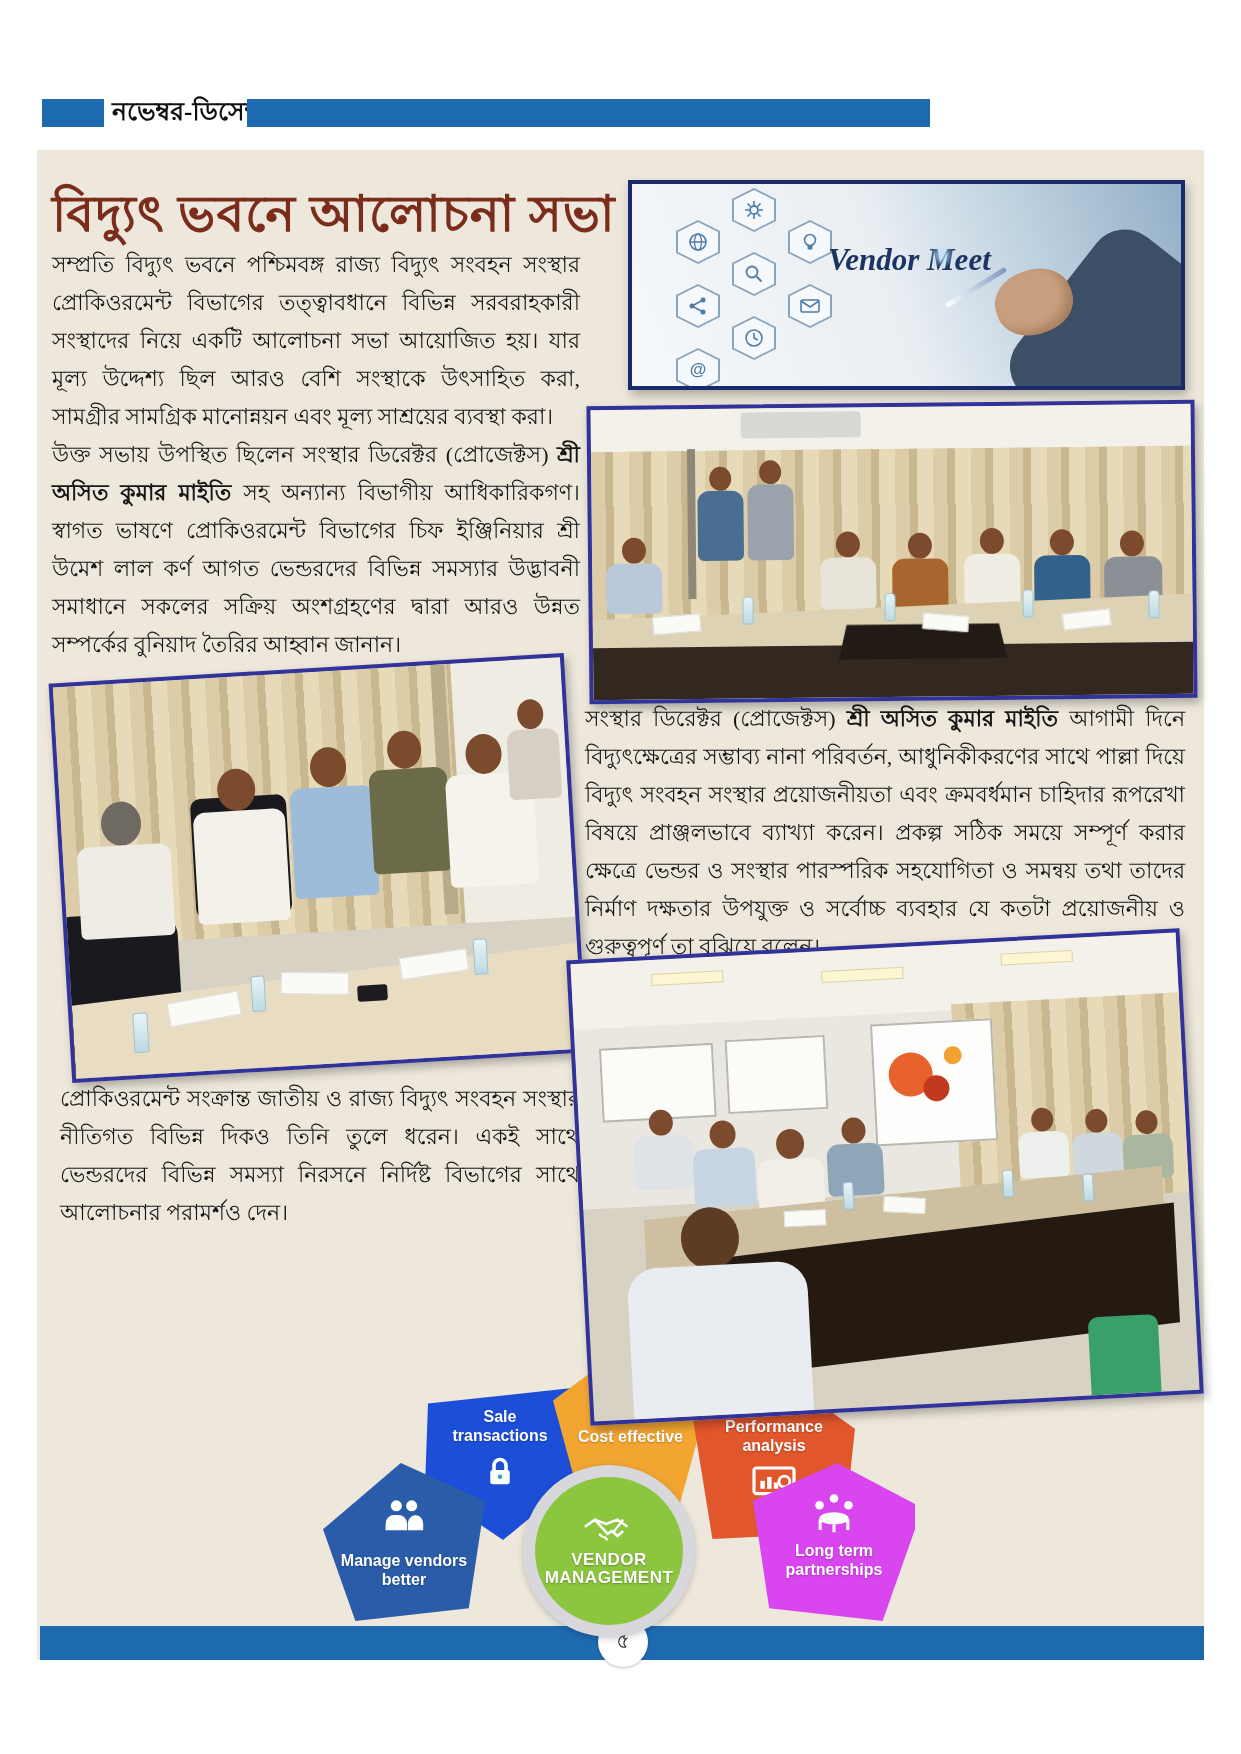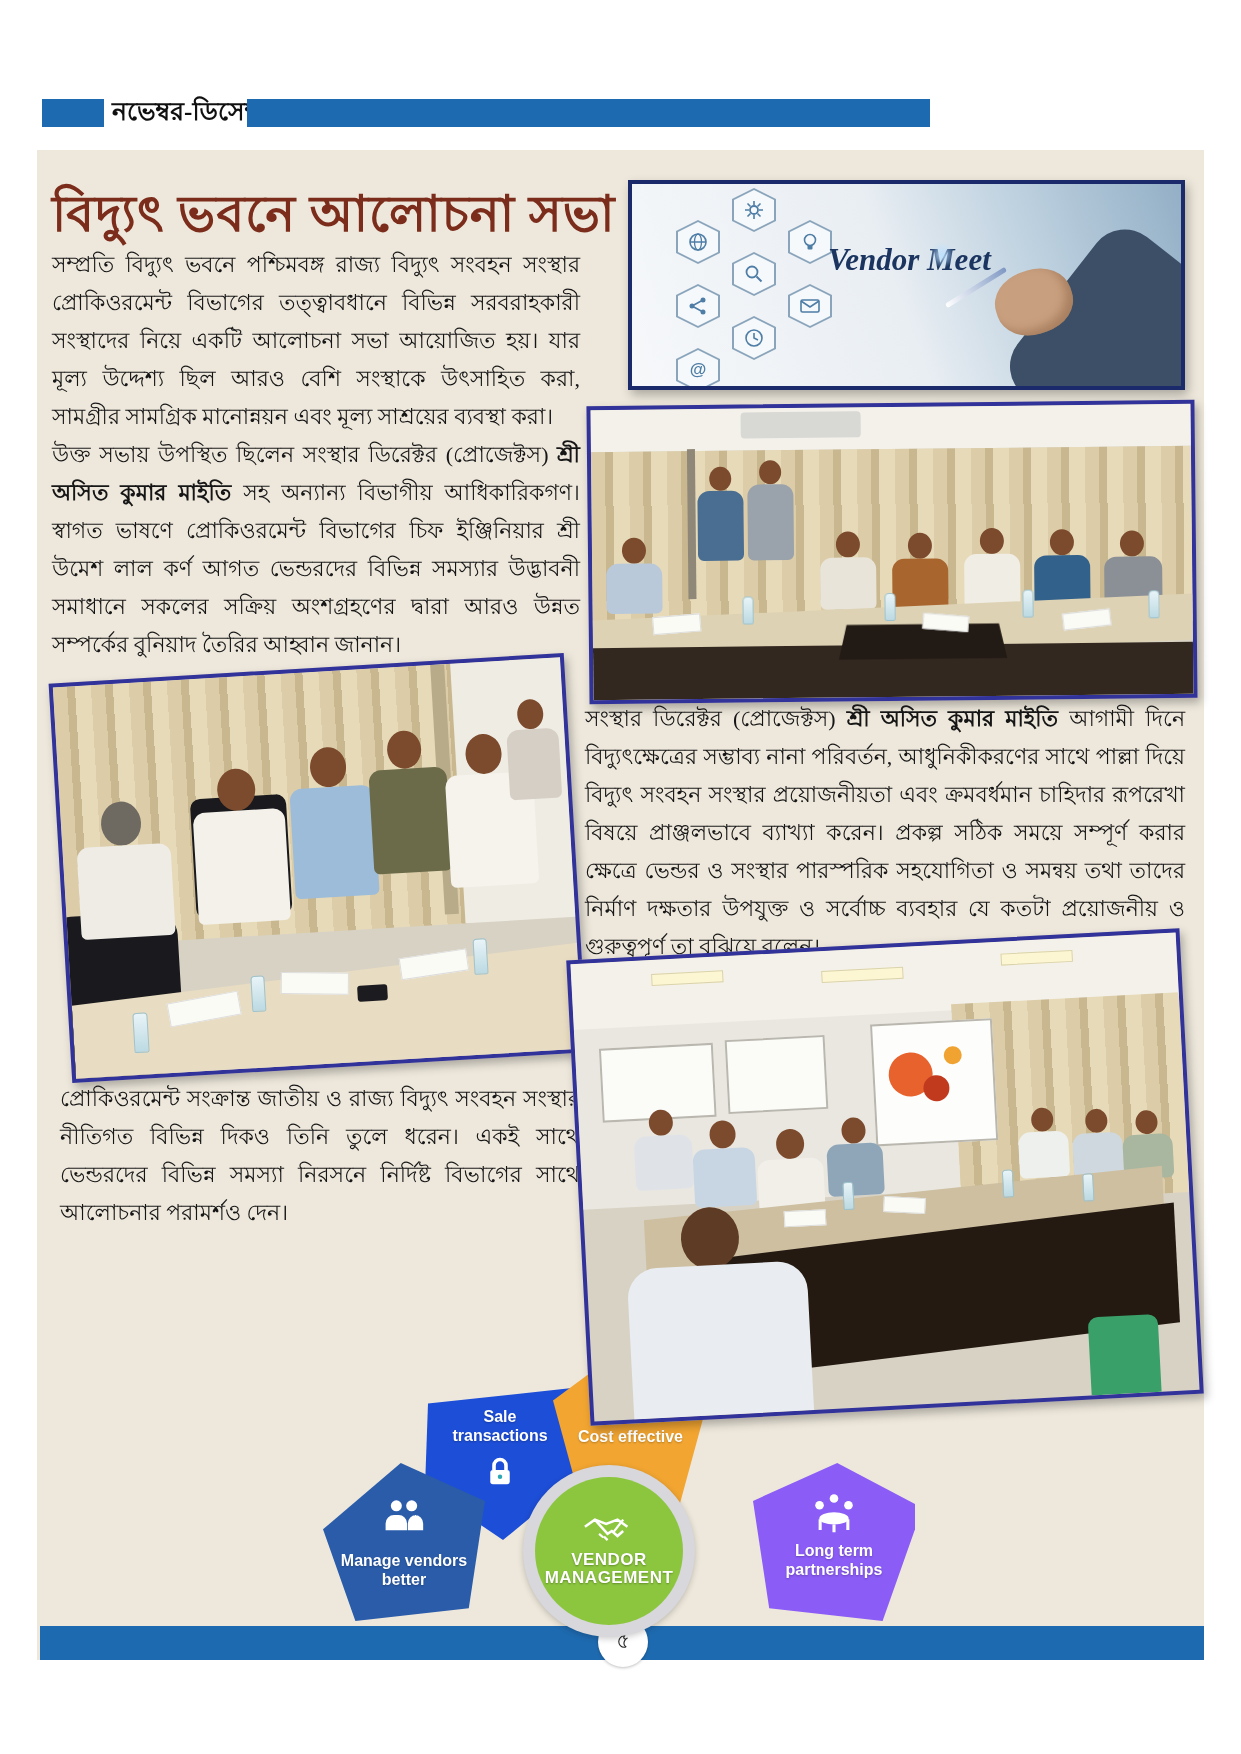--- a/index.html
+++ b/index.html
@@ -343,32 +343,46 @@
         <svg width="46" height="40" viewBox="0 0 30 26">
             <path d="M21 3l5-2.5M23 7l5-1M23 11l5 1.5" stroke="#fff" stroke-width="1.6"></path>
             <circle cx="14" cy="9" r="5.4" fill="none" stroke="#fff" stroke-width="2"></circle>
             <text x="14" y="12.4" text-anchor="middle" font-size="8" font-family="Liberation Sans, sans-serif" fill="#fff" font-weight="bold">$</text>
             <path d="M4 15c3.5 4 10.5 5 15 2.5" fill="none" stroke="#fff" stroke-width="2.2"></path>
             <path d="M2 13l3.6 4.6L2.6 21 -1 16z" fill="#fff"></path>
           </svg>
       </div>
       <div class="lbl" style="top:84px;">Cost effective</div>
     </div>
+    <div class="pent" style="left:398px;top:152px;width:162px;height:162px;background:#e2562c;clip-path:polygon(55% 0,100% 32%,93% 96%,12% 100%,0 26%);">
+      <div class="lbl" style="top:40px;">Performance analysis</div>
+      <div class="ico" style="top:86px;">
+        <svg width="48" height="42" viewBox="0 0 30 26">
+            <rect x="2.5" y="3" width="25" height="16" rx="1.6" fill="none" stroke="#fff" stroke-width="2"></rect>
+            <rect x="6.5" y="11" width="2.8" height="5" fill="#fff"></rect>
+            <rect x="10.7" y="8.6" width="2.8" height="7.4" fill="#fff"></rect>
+            <rect x="14.9" y="12" width="2.8" height="4" fill="#fff"></rect>
+            <circle cx="21.5" cy="11.5" r="3.4" fill="none" stroke="#fff" stroke-width="1.8"></circle>
+            <path d="M24 14.2l3.4 3.4" stroke="#fff" stroke-width="1.8"></path>
+            <path d="M10 22.5h10" stroke="#fff" stroke-width="2"></path>
+          </svg>
+      </div>
+    </div>
     <div class="pent" style="left:28px;top:238px;width:162px;height:158px;background:#2a5caa;clip-path:polygon(0 42%,48% 0,100% 24%,90% 92%,20% 100%);">
       <div class="ico" style="top:34px;">
         <svg width="46" height="36" viewBox="0 0 30 22">
             <circle cx="10" cy="5" r="3.6" fill="#fff"></circle>
             <circle cx="20" cy="5" r="3.6" fill="#fff"></circle>
             <path d="M3 21v-4.5A5.5 5.5 0 0 1 8.5 11h3A5.5 5.5 0 0 1 17 16.5V21z" fill="#fff"></path>
             <path d="M17.5 21v-4.5A5.5 5.5 0 0 1 23 11h-1a5.5 5.5 0 0 1 5.5 5.5V21z" fill="#fff"></path>
           </svg>
       </div>
       <div class="lbl" style="top:88px;">Manage vendors better</div>
     </div>
-    <div class="pent" style="left:458px;top:238px;width:162px;height:158px;background:#8b5cf6;clip-path:polygon(52% 0,100% 26%,100% 42%,80% 100%,10% 92%,0 24%);">
+    <div class="pent" style="left:458px;top:238px;width:162px;height:158px;background:#d946ef;clip-path:polygon(52% 0,100% 26%,100% 42%,80% 100%,10% 92%,0 24%);">
       <div class="ico" style="top:30px;">
         <svg width="44" height="40" viewBox="0 0 28 26">
             <circle cx="14" cy="3.6" r="2.8" fill="#fff"></circle>
             <circle cx="4.6" cy="8" r="2.8" fill="#fff"></circle>
             <circle cx="23.4" cy="8" r="2.8" fill="#fff"></circle>
             <ellipse cx="14" cy="16.5" rx="9.5" ry="4" fill="#fff"></ellipse>
             <path d="M5 17v7M23 17v7M14 20.5v5" stroke="#fff" stroke-width="2"></path>
           </svg>
       </div>
       <div class="lbl" style="top:78px;">Long term partnerships</div>

